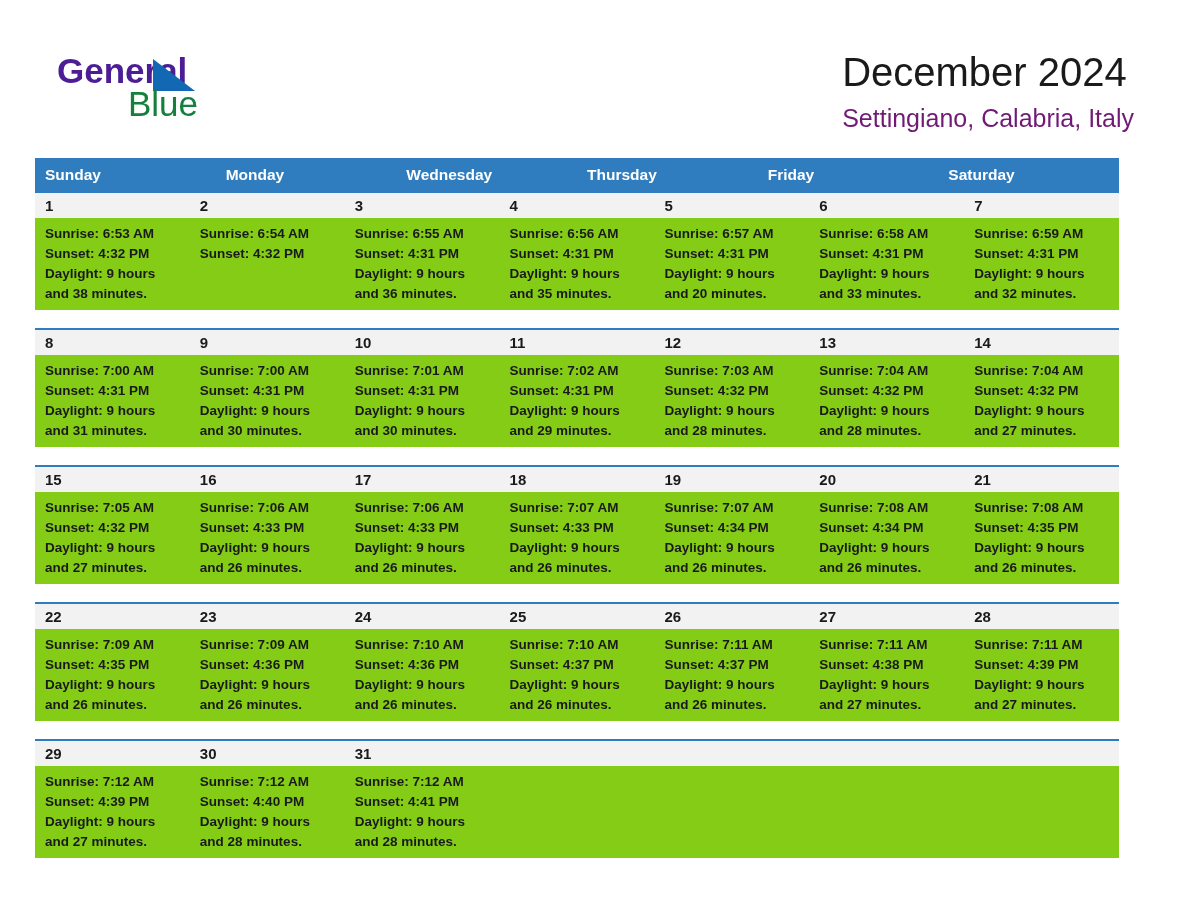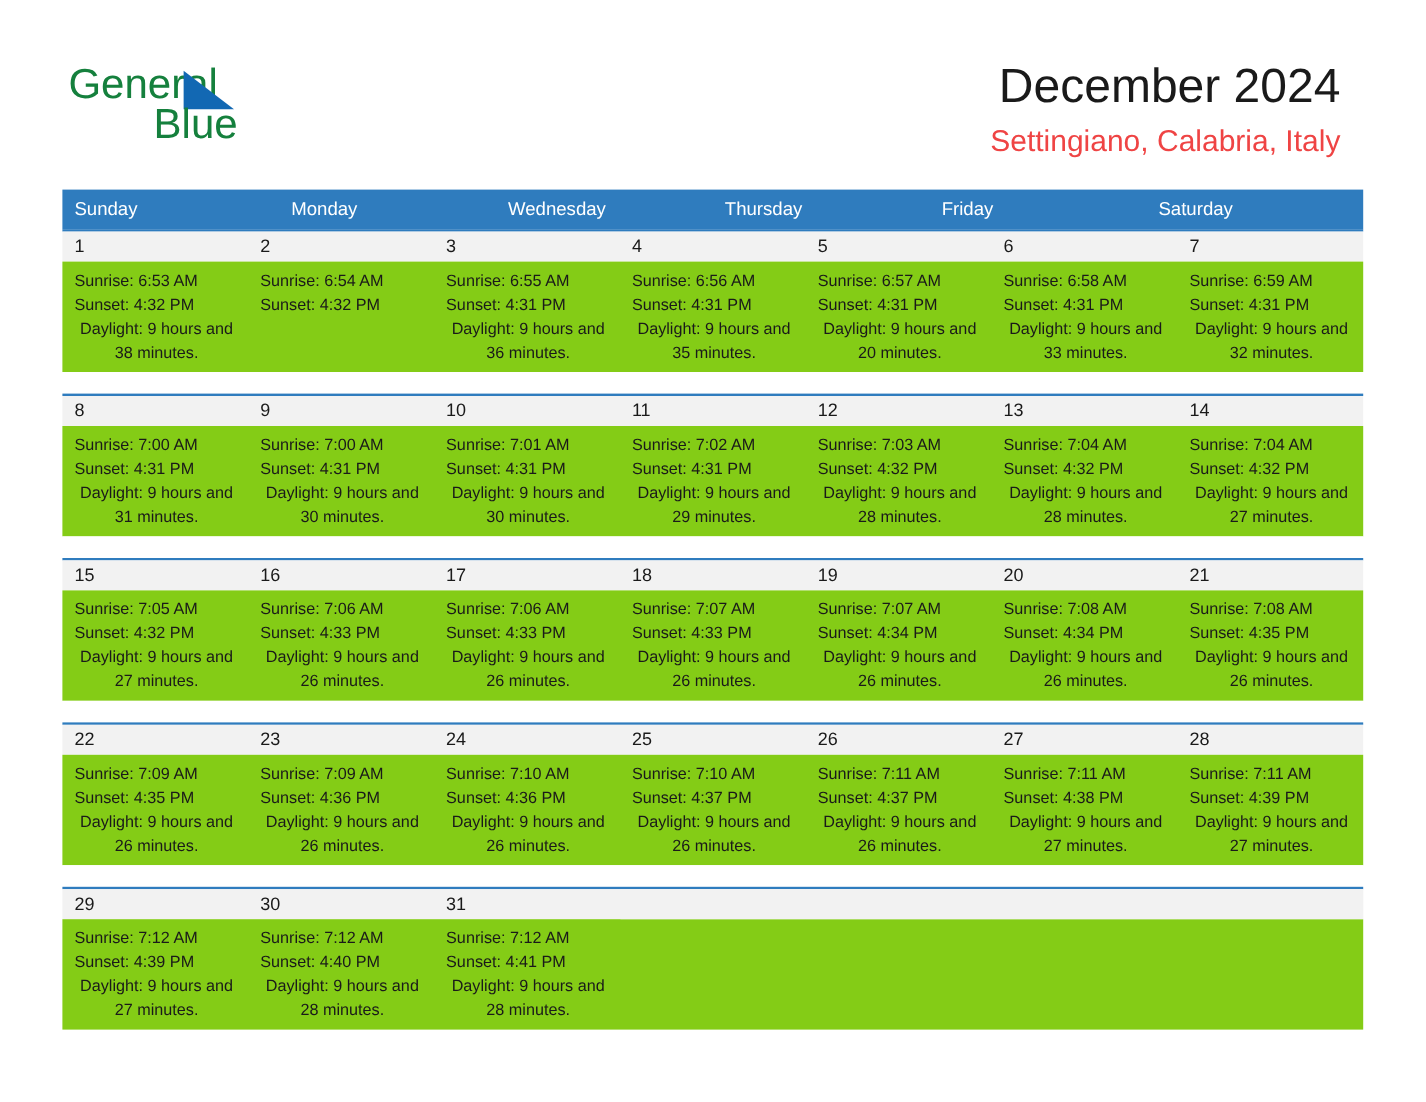--- a/index.html
+++ b/index.html
@@ -31,68 +31,69 @@
     position: absolute;
     left: 57px;
     top: 50px;
     width: 260px;
     height: 72px;
   }
   .logo-general {
     position: absolute;
     left: 0; top: 0;
     font-size: 35px;
-    color: #15803d;
+    color: #4c1d95;
     letter-spacing: 0px;
     line-height: 42px;
-    font-weight: 400;
+    font-weight: 700;
   }
   .logo-tri {
     position: absolute;
     left: 96px;
     top: 9px;
     width: 0; height: 0;
     border-left: 42px solid #1268b3;
     border-top: 32px solid transparent;
   }
   .logo-blue {
     position: absolute;
     left: 71px;
     top: 33px;
     font-size: 35px;
     color: #15803d;
     line-height: 42px;
     font-weight: 400;
   }
   .title-block {
     position: absolute;
-    right: 71px;
+    right: 54px;
     top: 46px;
-    text-align: right;
+    text-align: left;
   }
   .cal-title {
     font-size: 40px;
     color: #1a1a1a;
     line-height: 52px;
     white-space: nowrap;
   }
   .cal-subtitle {
     font-size: 25px;
-    color: #ef4444;
+    color: #701a75;
     line-height: 34px;
     margin-top: 3px;
     white-space: nowrap;
   }
 
   
   .calendar {
     position: absolute;
-    left: 52px;
+    left: 35px;
     top: 158px;
     width: 1084px;
+    font-weight: bold;
   }
   .weekday-row {
     display: flex;
     width: 1084px;
     height: 33px;
     background: #2f7cbe;
   }
   .weekday {
     flex: 1 1 0;
     color: #ffffff;
@@ -132,21 +133,21 @@
     background: #84cc16;
   }
   .detail {
     flex: 1 1 0;
     padding: 6px 8px 0 10px;
     font-size: 13.5px;
     color: #1a1a1a;
     line-height: 20px;
   }
   .detail div { white-space: nowrap; }
-  .detail .daylight-wrap { white-space: normal; text-align: center; }
+  .detail .daylight-wrap { white-space: normal; }
 </style>
 </head>
 <body>
 
 <div class="page">
 
   <div class="header">
 
     <div class="logo">
       <span class="logo-general">General</span>

